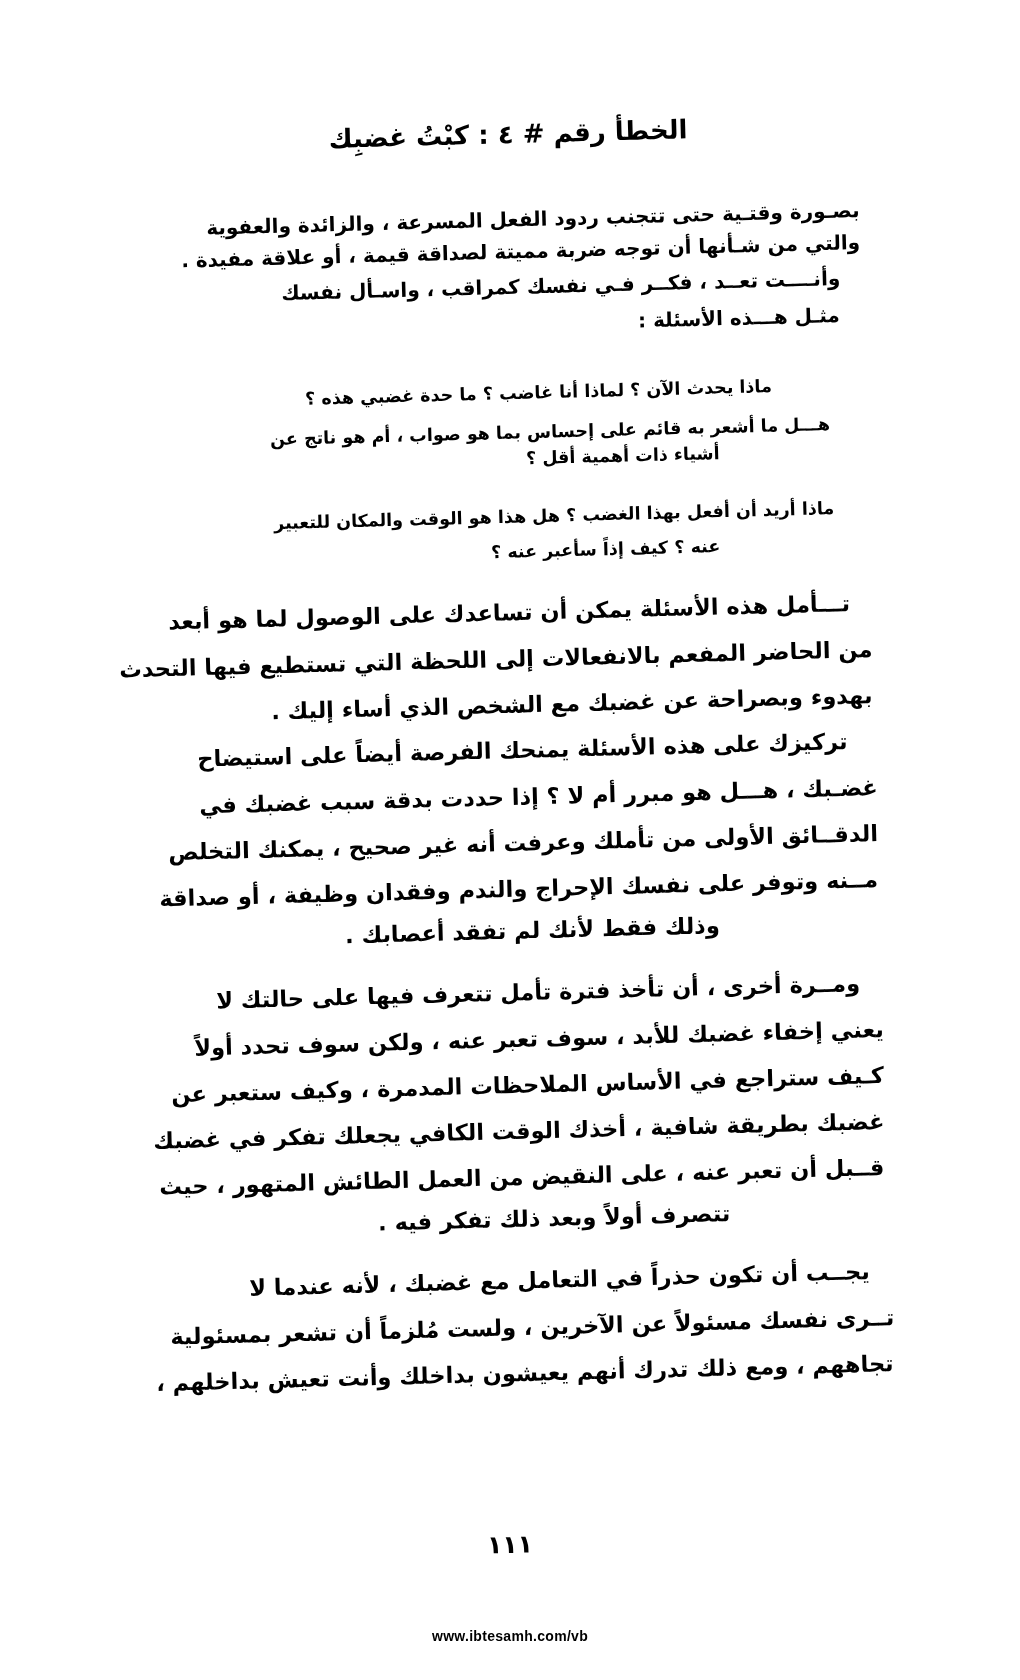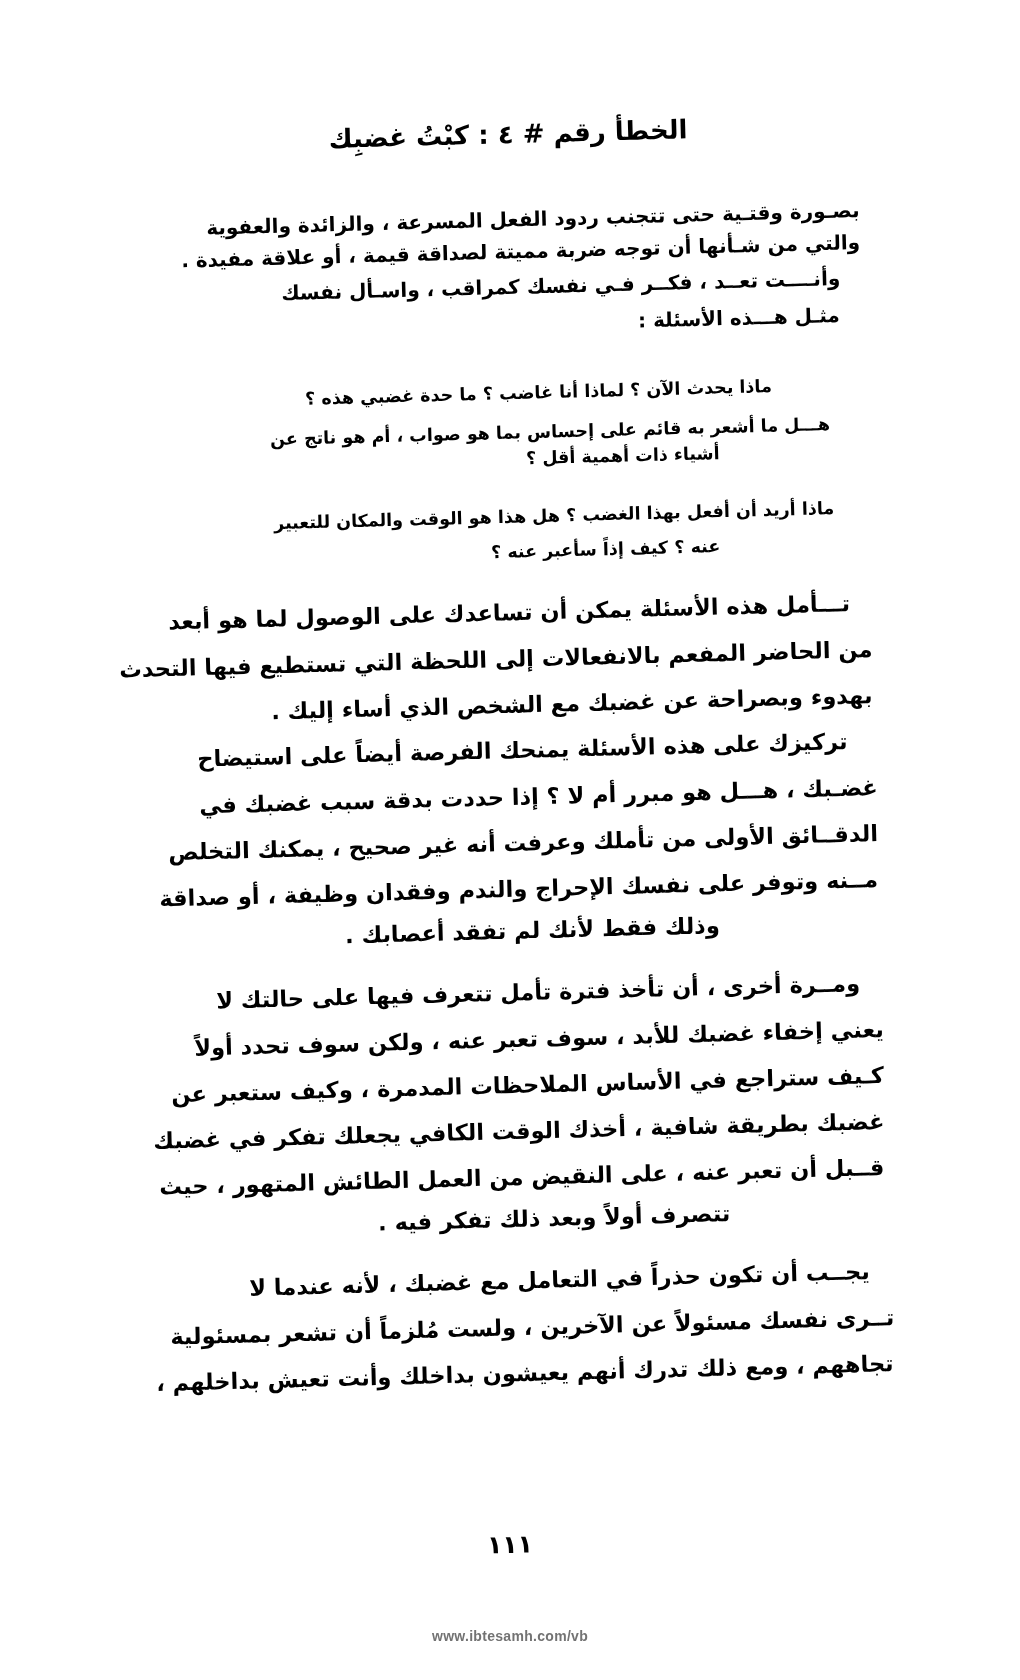--- a/index.html
+++ b/index.html
@@ -155,16 +155,16 @@
     </div>
 
     <div>
       <div class="line body-line" style="top:1260px; right:150px;">يجــب أن تكون حذراً في التعامل مع غضبك ، لأنه عندما لا</div>
       <div class="line body-line" style="top:1306px; right:126px;">تــرى نفسك مسئولاً عن الآخرين ، ولست مُلزماً أن تشعر بمسئولية</div>
       <div class="line body-line" style="top:1352px; right:126px;">تجاههم ، ومع ذلك تدرك أنهم يعيشون بداخلك وأنت تعيش بداخلهم ،</div>
     </div>
 
     <div class="page-number">١١١</div>
 
-    <div class="footer-watermark" style="color: #737373;">www.ibtesamh.com/vb</div>
+    <div class="footer-watermark" style="color: #000000;">www.ibtesamh.com/vb</div>
 
   </div>
 </div>
 
 </body></html>

